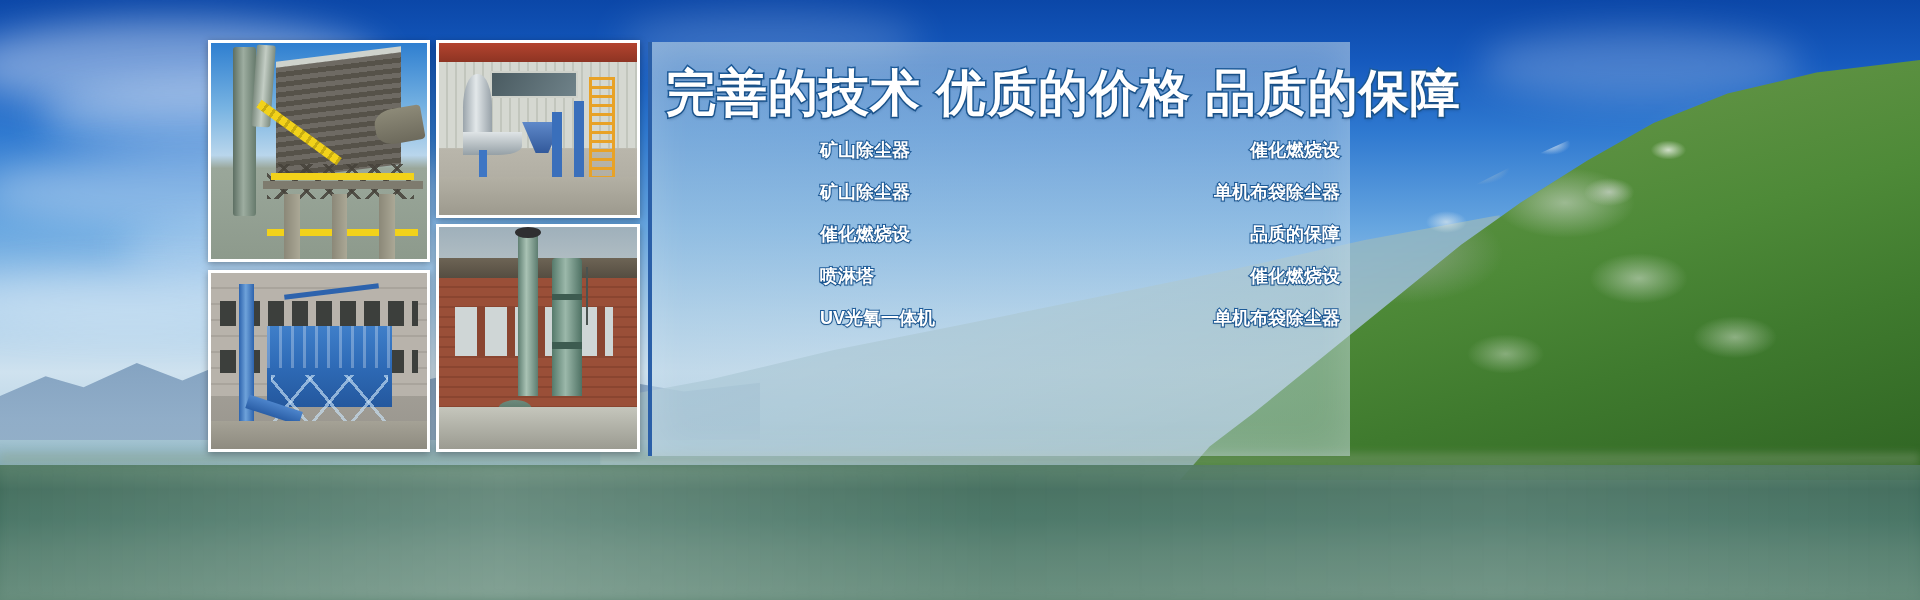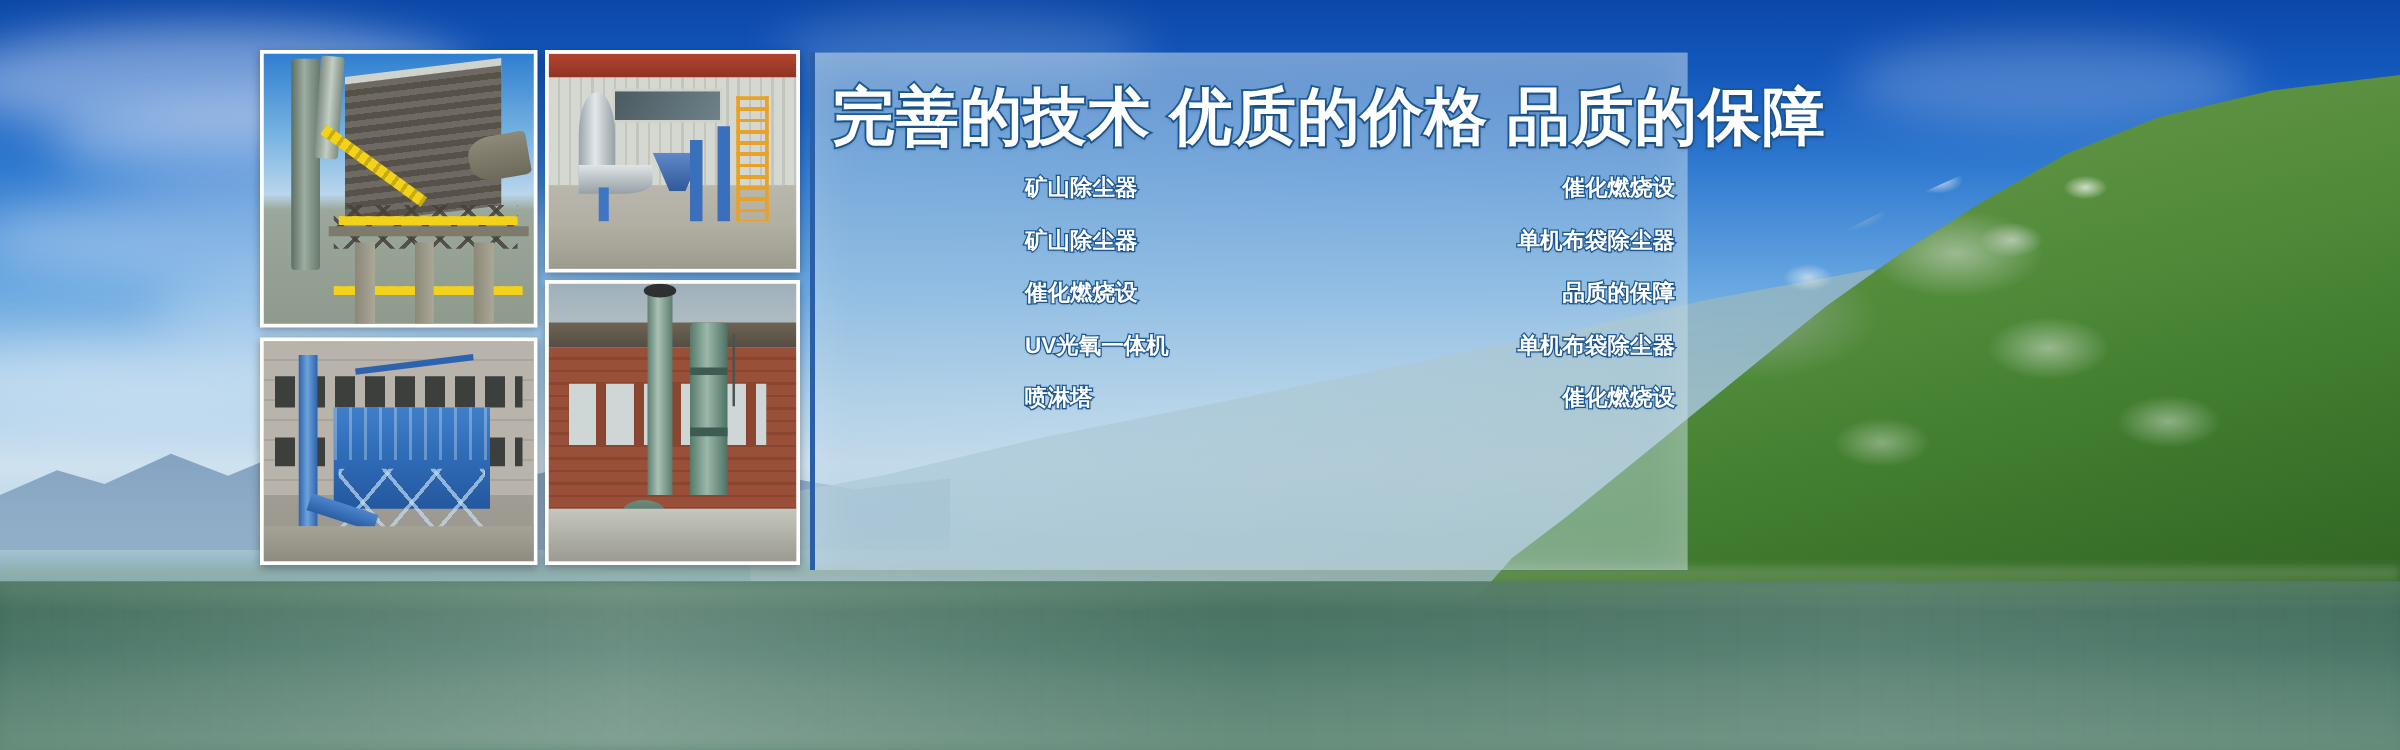--- a/index.html
+++ b/index.html
@@ -353,23 +353,23 @@
       </div>
       <div class="prodrow">
         <span class="a">矿山除尘器</span>
         <span class="b">单机布袋除尘器</span>
       </div>
       <div class="prodrow">
         <span class="a">催化燃烧设</span>
         <span class="b">品质的保障</span>
       </div>
       <div class="prodrow">
+        <span class="a">喷淋塔</span>
+        <span class="b">催化燃烧设</span>
+      </div>
+      <div class="prodrow">
         <span class="a">UV光氧一体机</span>
         <span class="b">单机布袋除尘器</span>
       </div>
-      <div class="prodrow">
-        <span class="a">喷淋塔</span>
-        <span class="b">催化燃烧设</span>
-      </div>
     </div>
   </div>
 
 </div>
 
 </body></html>

